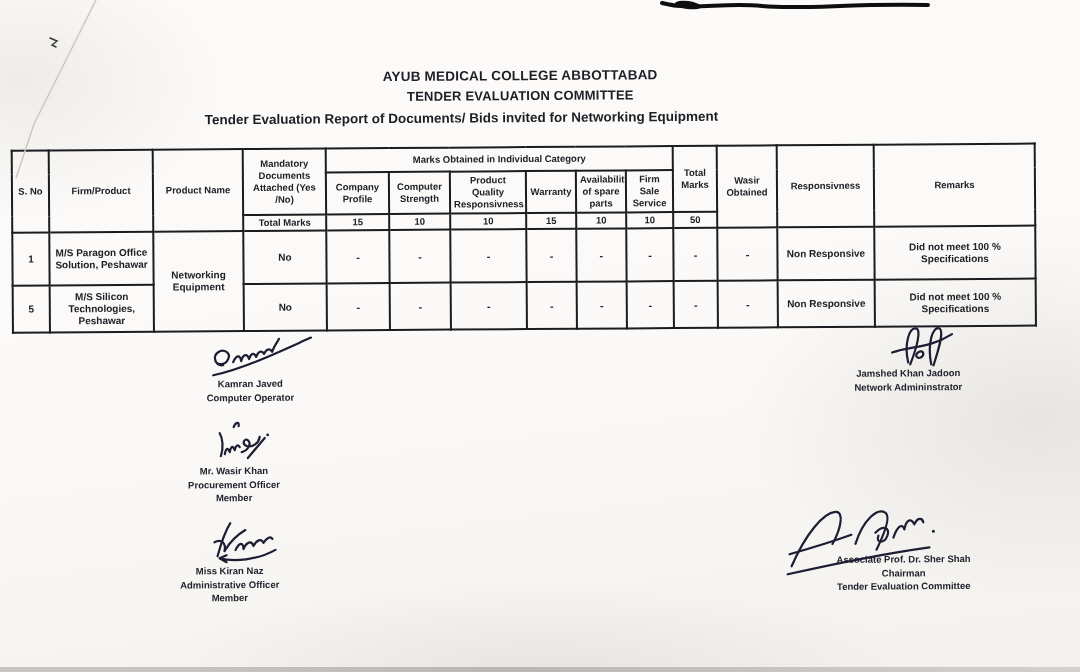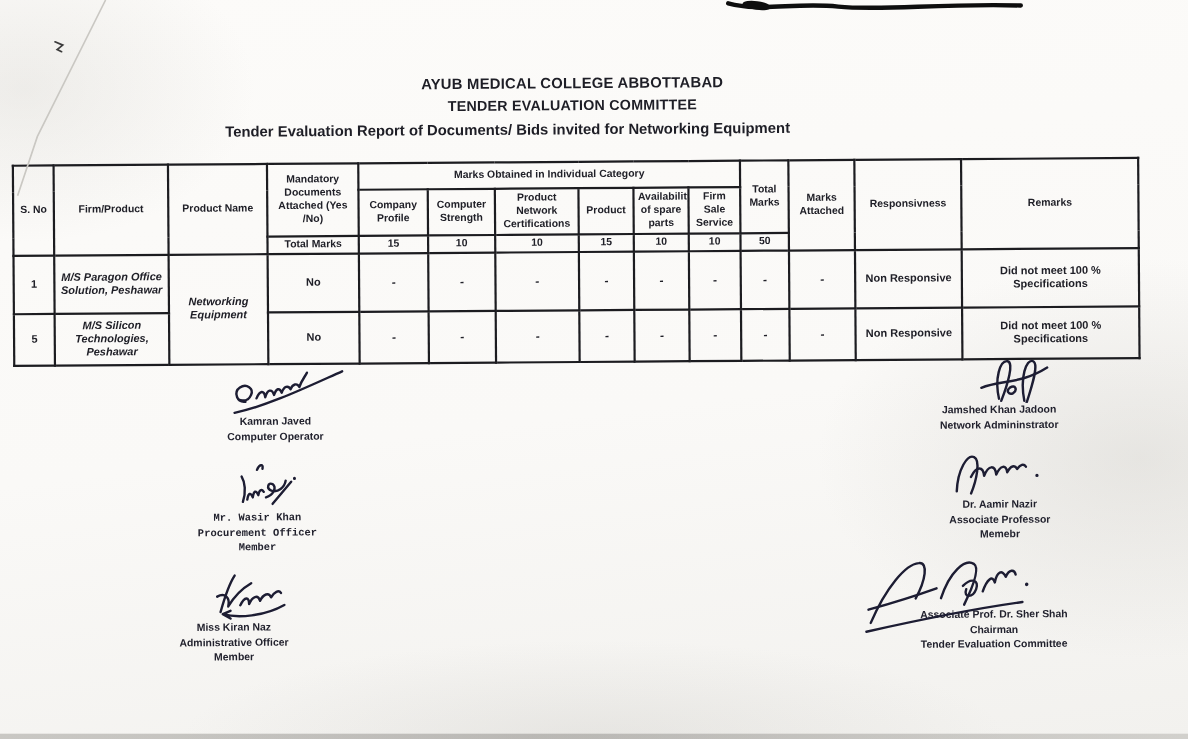--- a/index.html
+++ b/index.html
@@ -25,21 +25,21 @@
   table { border-collapse:collapse; table-layout:fixed; width:1023px; background:transparent; }
   th, td {
     border:2px solid #1c1c20; padding:1px 3px; text-align:center; vertical-align:middle;
     font-weight:bold; color:#202028; font-size:9.5px; line-height:12px; overflow:hidden;
   }
   tr.hdr-group  { height:24px; }
   tr.hdr-cats   { height:42px; }
   tr.hdr-vals   { height:15px; }
   tr.data-row-1 { height:53px; }
   tr.data-row-2 { height:47px; }
-  .cell-firm  { font-size:10px;font-style:italic; }
+  .cell-firm  { font-size:10px; }
   .cell-dash  { font-size:11px; }
   .cell-data  { font-size:10px; }
 
   
   .sig-block { position:absolute; text-align:center; }
   .sig-name, .sig-role, .sig-role2 { font-weight:bold; font-size:9.5px; line-height:13.5px; color:#22222e; }
   .sig-svg { display:block; }
   .sig-svg path { fill:none; stroke:#1d1d33; stroke-width:2.2; stroke-linecap:round; stroke-linejoin:round; }
   .sig-svg circle { fill:#1d1d33; }
 
@@ -81,29 +81,29 @@
             <col style="width:161px">
         </colgroup>
         <tbody>
             <tr class="hdr-group">
           <th rowspan="3">S. No</th>
           <th rowspan="3">Firm/Product</th>
           <th rowspan="3">Product Name</th>
           <th rowspan="2">Mandatory Documents Attached (Yes /No)</th>
           <th colspan="6">Marks Obtained in Individual Category</th>
           <th rowspan="2">Total Marks</th>
-          <th rowspan="3">Marks Attached</th>
+          <th rowspan="3">Wasir Obtained</th>
           <th rowspan="3">Responsivness</th>
           <th rowspan="3">Remarks</th>
         </tr>
         <tr class="hdr-cats">
           <th>Company Profile</th>
           <th>Computer Strength</th>
-          <th>Product Network Certifications</th>
-          <th>Product</th>
+          <th>Product Quality Responsivness</th>
+          <th>Warranty</th>
           <th>Availability of spare parts</th>
           <th>Firm Sale Service</th>
         </tr>
         <tr class="hdr-vals">
           <td>Total Marks</td>
           <td>15</td>
           <td>10</td>
           <td>10</td>
           <td>15</td>
           <td>10</td>
@@ -149,35 +149,35 @@
       <svg class="sig-svg" style="margin-left:42px;" width="112" height="44" viewBox="0 0 112 44">
         <path d="M16,32 c-8,1 -11,-9 -5,-13 c6,-4 13,1 10,7 c-3,7 -13,6 -13,0"></path>
         <path d="M26,29 c3,-7 7,-8 8,-1 c2,-7 6,-8 8,-2 c2,-6 5,-7 7,-2 c2,-6 6,-7 8,-3 c2,-5 6,-6 8,-2 c2,-6 5,-9 7,-13"></path>
         <path d="M6,42 C36,36 72,19 104,5"></path>
       </svg>
       <div class="sig-name">Kamran Javed</div>
       <div class="sig-role">Computer Operator</div>
       <div class="sig-role2"></div>
     </div>
 
-    <div class="sig-block" style="left:148px; top:414px; width:170px;font-family:Liberation Mono, monospace;">
+    <div class="sig-block" style="left:148px; top:414px; width:170px;">
       <svg class="sig-svg" style="margin-left:52px;" width="72" height="48" viewBox="0 0 72 48">
         <path d="M20,40 c3,-9 2,-18 -1,-23"></path>
         <path d="M24,38 c1,-6 3,-7 5,-2 c1,-6 3,-7 5,-2 c1,-5 3,-6 5,-3"></path>
         <path d="M41,36 c7,-2 10,-9 6,-12 c-4,-2 -6,4 -1,6 c6,2 12,-3 13,-9"></path>
         <path d="M47,42 L64,22"></path>
         <path d="M33,11 c2,-5 6,-6 5,-1"></path>
         <circle cx="67" cy="19" r="1.4"></circle>
       </svg>
       <div class="sig-name">Mr. Wasir Khan</div>
       <div class="sig-role">Procurement Officer</div>
       <div class="sig-role2">Member</div>
     </div>
 
-    <div class="sig-block" style="left:126px; top:518px; width:170px;">
+    <div class="sig-block" style="left:143px; top:518px; width:170px;">
       <svg class="sig-svg" style="margin-left:55px;" width="84" height="44" viewBox="0 0 84 44">
         <path d="M18,36 C22,22 27,9 31,3"></path>
         <path d="M15,22 C22,18 27,23 25,31 C31,21 39,14 46,10"></path>
         <path d="M36,30 c4,-8 8,-8 8,-1 c3,-7 8,-9 10,-3 c3,-6 8,-8 10,-3 c3,-5 7,-7 9,-4"></path>
         <path d="M76,30 C58,40 34,42 20,38 l7,-3 m-7,3 l7,4"></path>
       </svg>
       <div class="sig-name">Miss Kiran Naz</div>
       <div class="sig-role">Administrative Officer</div>
       <div class="sig-role2">Member</div>
     </div>
@@ -187,30 +187,20 @@
         <path d="M32,38 C28,20 33,3 40,4 C46,5 40,25 34,40"></path>
         <path d="M55,40 C51,19 57,2 63,4 C69,6 62,27 57,42"></path>
         <path d="M16,28 C34,21 52,25 76,10"></path>
         <path d="M42,28 c5,-3 7,2 3,5 c-4,2 -7,-2 -3,-5"></path>
       </svg>
       <div class="sig-name">Jamshed Khan Jadoon</div>
       <div class="sig-role">Network Admininstrator</div>
       <div class="sig-role2"></div>
     </div>
 
-    <div class="sig-block" style="left:818px; top:411px; width:180px;">
-      <svg class="sig-svg" style="margin-left:34px;" width="96" height="44" viewBox="0 0 96 44">
-        <path d="M17,38 C18,18 27,4 33,7 C39,10 35,28 30,40"></path>
-        <path d="M30,25 c5,-10 11,-10 12,-1 c4,-10 10,-10 11,-1 c4,-9 9,-9 10,-2 c3,-6 7,-7 9,-3 c3,-4 6,-5 8,-2"></path>
-        <circle cx="90" cy="24" r="1.5"></circle>
-      </svg>
-      <div class="sig-name">Dr. Aamir Nazir</div>
-      <div class="sig-role">Associate Professor</div>
-      <div class="sig-role2">Memebr</div>
-    </div>
 
     <div class="sig-block" style="left:768px; top:506px; width:268px; height:100px;">
       <svg class="sig-svg" style="position:absolute; left:14px; top:0;" width="160" height="80" viewBox="0 0 160 80">
         <path d="M8,62 C22,30 40,9 52,8 C61,7 58,24 49,40"></path>
         <path d="M6,50 C28,44 48,38 68,31"></path>
         <path d="M72,40 C80,16 94,4 102,9 C108,13 100,32 93,46"></path>
         <path d="M92,29 c8,-8 15,-5 12,3 c-3,8 -12,8 -9,0"></path>
         <path d="M110,34 c4,-11 9,-15 11,-8 c2,-10 7,-12 10,-5 c3,-7 8,-7 9,-2"></path>
         <path d="M4,70 C50,60 100,50 146,44"></path>
         <circle cx="150" cy="28" r="1.6"></circle>

